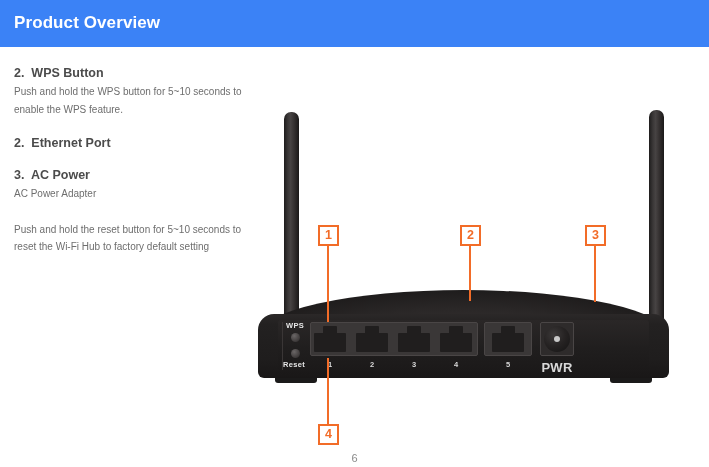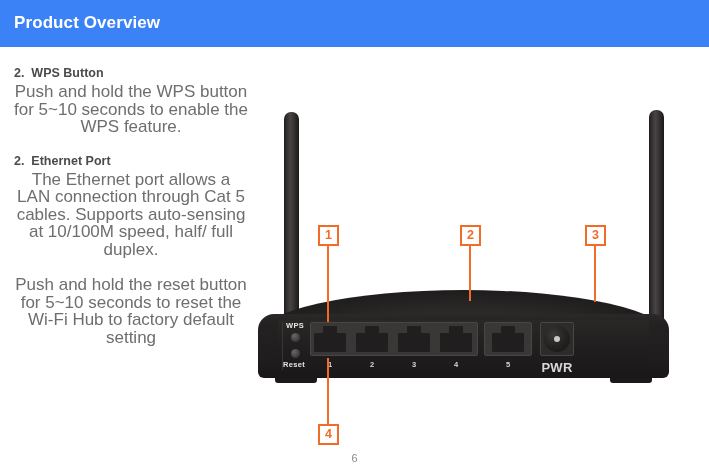--- a/index.html
+++ b/index.html
@@ -44,24 +44,23 @@
   .doc-item { margin-bottom: 18px; }
   .doc-item:last-child { margin-bottom: 0; }
   .item-heading {
     font-size: 12.5px;
     font-weight: bold;
     color: #4b4b4b;
     margin-bottom: 3px;
     white-space: pre;
   }
   .item-body {
-    font-size: 17px;
+    font-size: 10px;
     line-height: 17.5px;
     color: #6e6e6e;
-    text-align: center;
   }
 
   
   #illustration {
     position: absolute;
     left: 258px; top: 52px;
     width: 451px; height: 400px;
   }
 
   
@@ -284,23 +283,26 @@
 
   <div id="text-column">
 
     <div class="doc-item">
       <div class="item-heading">2.  WPS Button</div>
       <div class="item-body">Push and hold the WPS button for 5~10 seconds to enable the WPS feature.</div>
     </div>
 
     <div class="doc-item">
       <div class="item-heading">2.  Ethernet Port</div>
-      <div class="item-body">The Ethernet port allows a LAN connection through Cat 5 cables. Supports auto-sensing at 10/100M speed, half/ full duplex.</div>
-    </div>
-
+    </div>
+
+    <div class="doc-item">
+      <div class="item-heading">3.  AC Power</div>
+      <div class="item-body">AC Power Adapter</div>
+    </div>
 
     <div class="doc-item">
       <div class="item-body">Push and hold the reset button for 5~10 seconds to reset the Wi-Fi Hub to factory default setting</div>
     </div>
 
   </div>
 
   <div id="illustration">
 
     <div class="antenna" id="antenna-left"></div>

